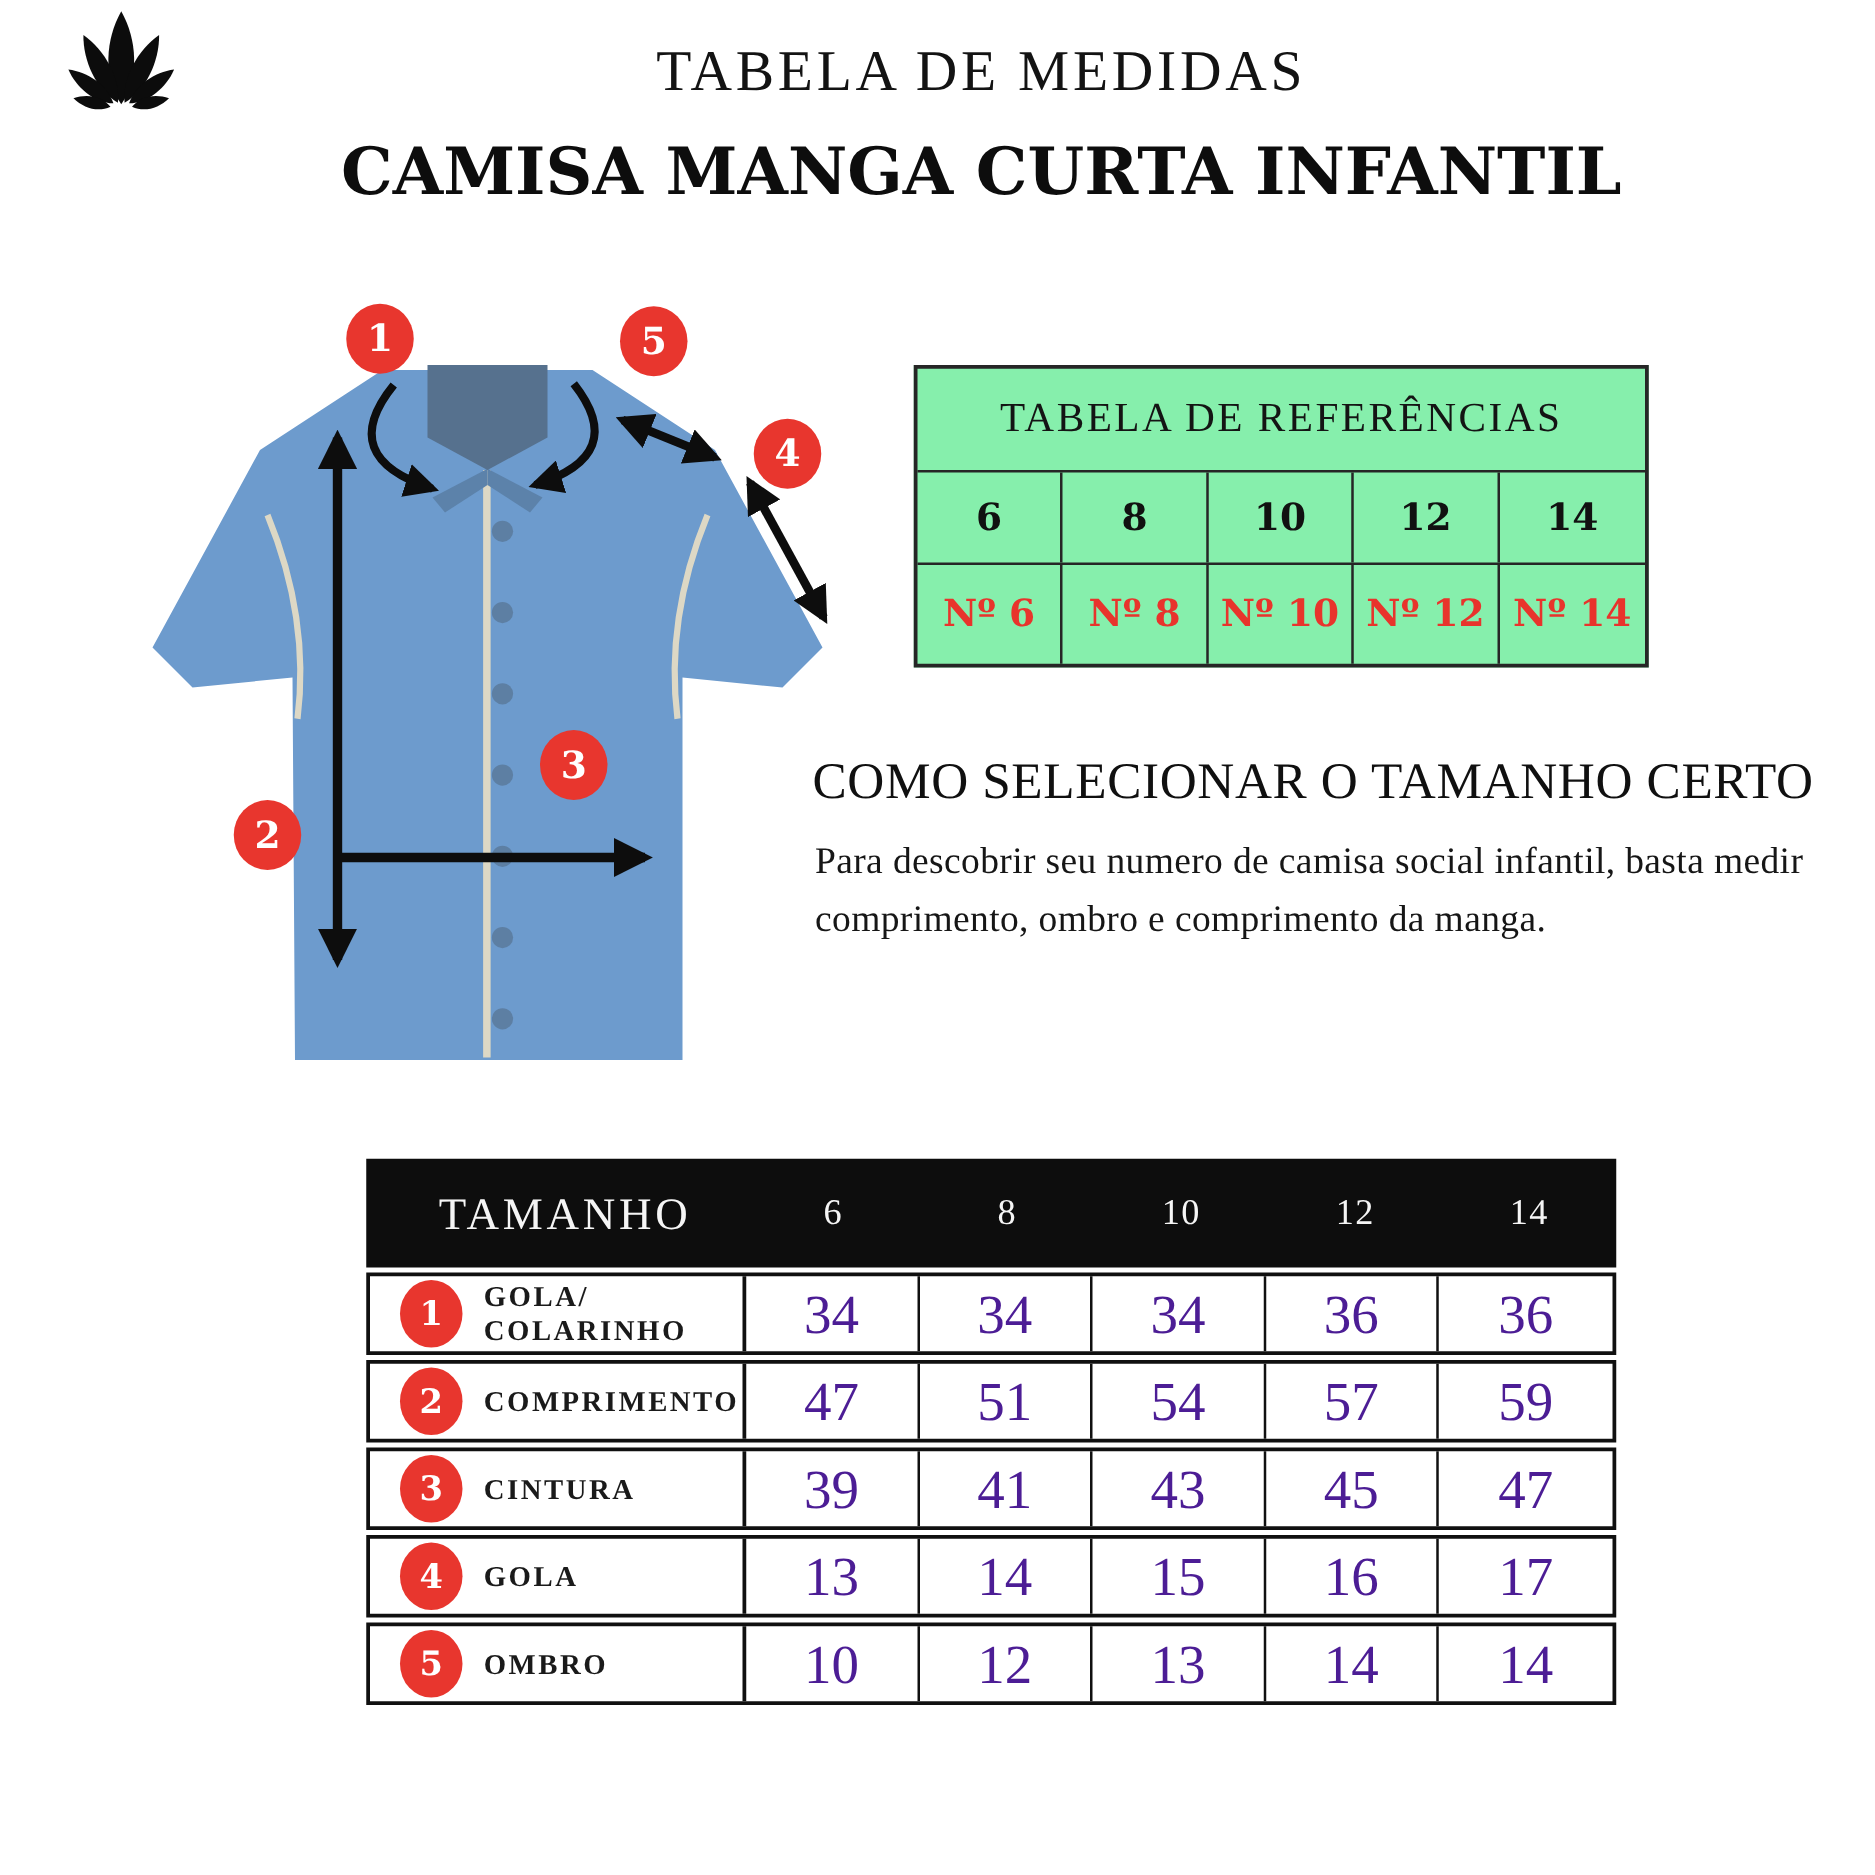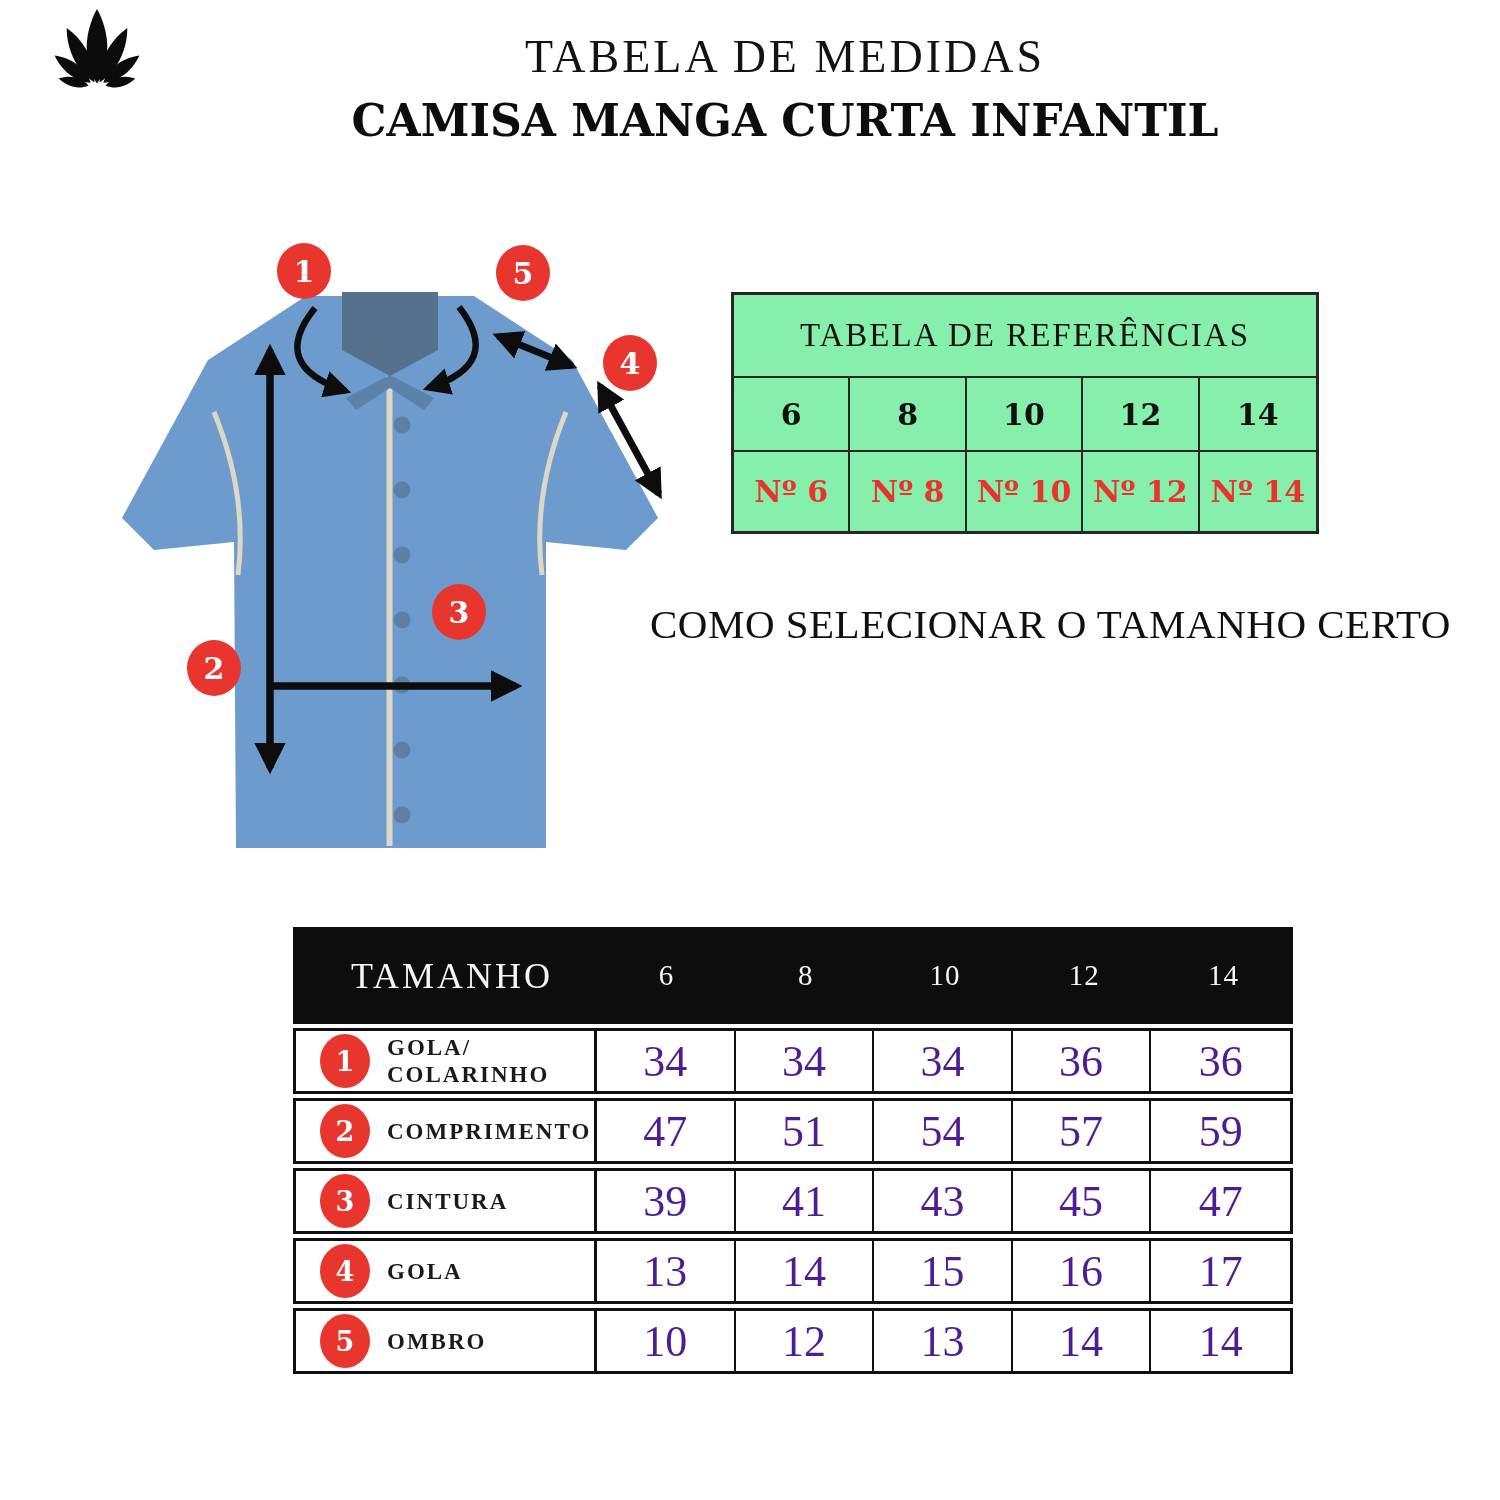--- a/index.html
+++ b/index.html
@@ -5,22 +5,22 @@
   html,body{margin:0;padding:0;background:#ffffff;}
   .canvas{position:relative;width:1500px;height:1500px;background:#ffffff;overflow:hidden;
           font-family:"Liberation Serif", serif;color:#111;}
 
   
   .logo{position:absolute;left:38px;top:5px;width:118px;height:102px;}
 
   
   .titles{position:absolute;left:150px;top:30px;width:1270px;text-align:center;}
   .title-1{font-size:46px;letter-spacing:3px;color:#131313;font-weight:500;}
-  .title-2{margin-top:12px;font-family:"DejaVu Serif", serif;font-weight:bold;
-           font-size:44px;letter-spacing:0px;color:#0d0d0d;}
+  .title-2{margin-top:24px;font-family:"DejaVu Serif", serif;font-weight:bold;
+           font-size:52px;letter-spacing:0px;color:#0d0d0d;}
 
   
   .diagram{position:absolute;left:100px;top:235px;width:580px;height:630px;}
   .shirt{position:absolute;left:10px;top:45px;width:560px;height:580px;}
   .badge{position:absolute;width:54px;height:56px;border-radius:50%;background:#E8362E;
          display:flex;align-items:center;justify-content:center;color:#fff;
          font-family:"DejaVu Serif", serif;font-weight:bold;font-size:30px;}
   .b1{left:177px;top:8px;} .b5{left:396px;top:10px;} .b4{left:503px;top:100px;}
   .b3{left:332px;top:349px;} .b2{left:87px;top:405px;}
 
@@ -39,21 +39,21 @@
   .ref-nums .ref-cell{height:79px;color:#E8342C;}
 
   
   .howto{position:absolute;left:650px;top:600px;width:820px;}
   .howto-h{font-size:41px;letter-spacing:0.5px;color:#101010;}
   .howto-p{margin:17px 0 0 2px;width:812px;font-size:30px;line-height:47px;
            letter-spacing:0.3px;color:#161616;}
 
   
   .size-table{position:absolute;left:293px;top:927px;width:1000px;}
-  .st-header{height:97px;background:#0d0d0d;display:grid;
+  .st-header{height:87px;background:#0d0d0d;display:grid;
              grid-template-columns:304px repeat(5,1fr);align-items:center;color:#f5f5f5;}
   .st-header-label{font-size:36px;letter-spacing:3px;padding-left:58px;}
   .st-header-size{font-size:29px;letter-spacing:1px;text-align:center;}
   .st-row{margin-top:4px;height:66px;border:3px solid #101010;box-sizing:border-box;
           display:grid;grid-template-columns:301px repeat(5,1fr);background:#fff;}
   .st-label-cell{display:flex;align-items:center;border-right:3px solid #101010;}
   .row-badge{flex:0 0 auto;width:50px;height:54px;border-radius:50%;background:#E8362E;
              margin-left:24px;display:flex;align-items:center;justify-content:center;
              color:#fff;font-family:"DejaVu Serif", serif;font-weight:bold;font-size:27px;}
   .st-label{margin-left:17px;font-size:23px;font-weight:600;letter-spacing:2px;
@@ -142,20 +142,21 @@
       <div class="ref-cell">Nº 6</div>
       <div class="ref-cell">Nº 8</div>
       <div class="ref-cell">Nº 10</div>
       <div class="ref-cell">Nº 12</div>
       <div class="ref-cell">Nº 14</div>
     </div>
   </div>
 
   <div class="howto">
     <div class="howto-h">COMO SELECIONAR O TAMANHO CERTO</div>
+    <p class="howto-p">Para descobrir seu numero de camisa social infantil, basta medir comprimento, ombro e comprimento da manga.</p>
   </div>
 
   <div class="size-table">
     <div class="st-header">
       <div class="st-header-label">TAMANHO</div>
       <div class="st-header-size">6</div>
       <div class="st-header-size">8</div>
       <div class="st-header-size">10</div>
       <div class="st-header-size">12</div>
       <div class="st-header-size">14</div>

